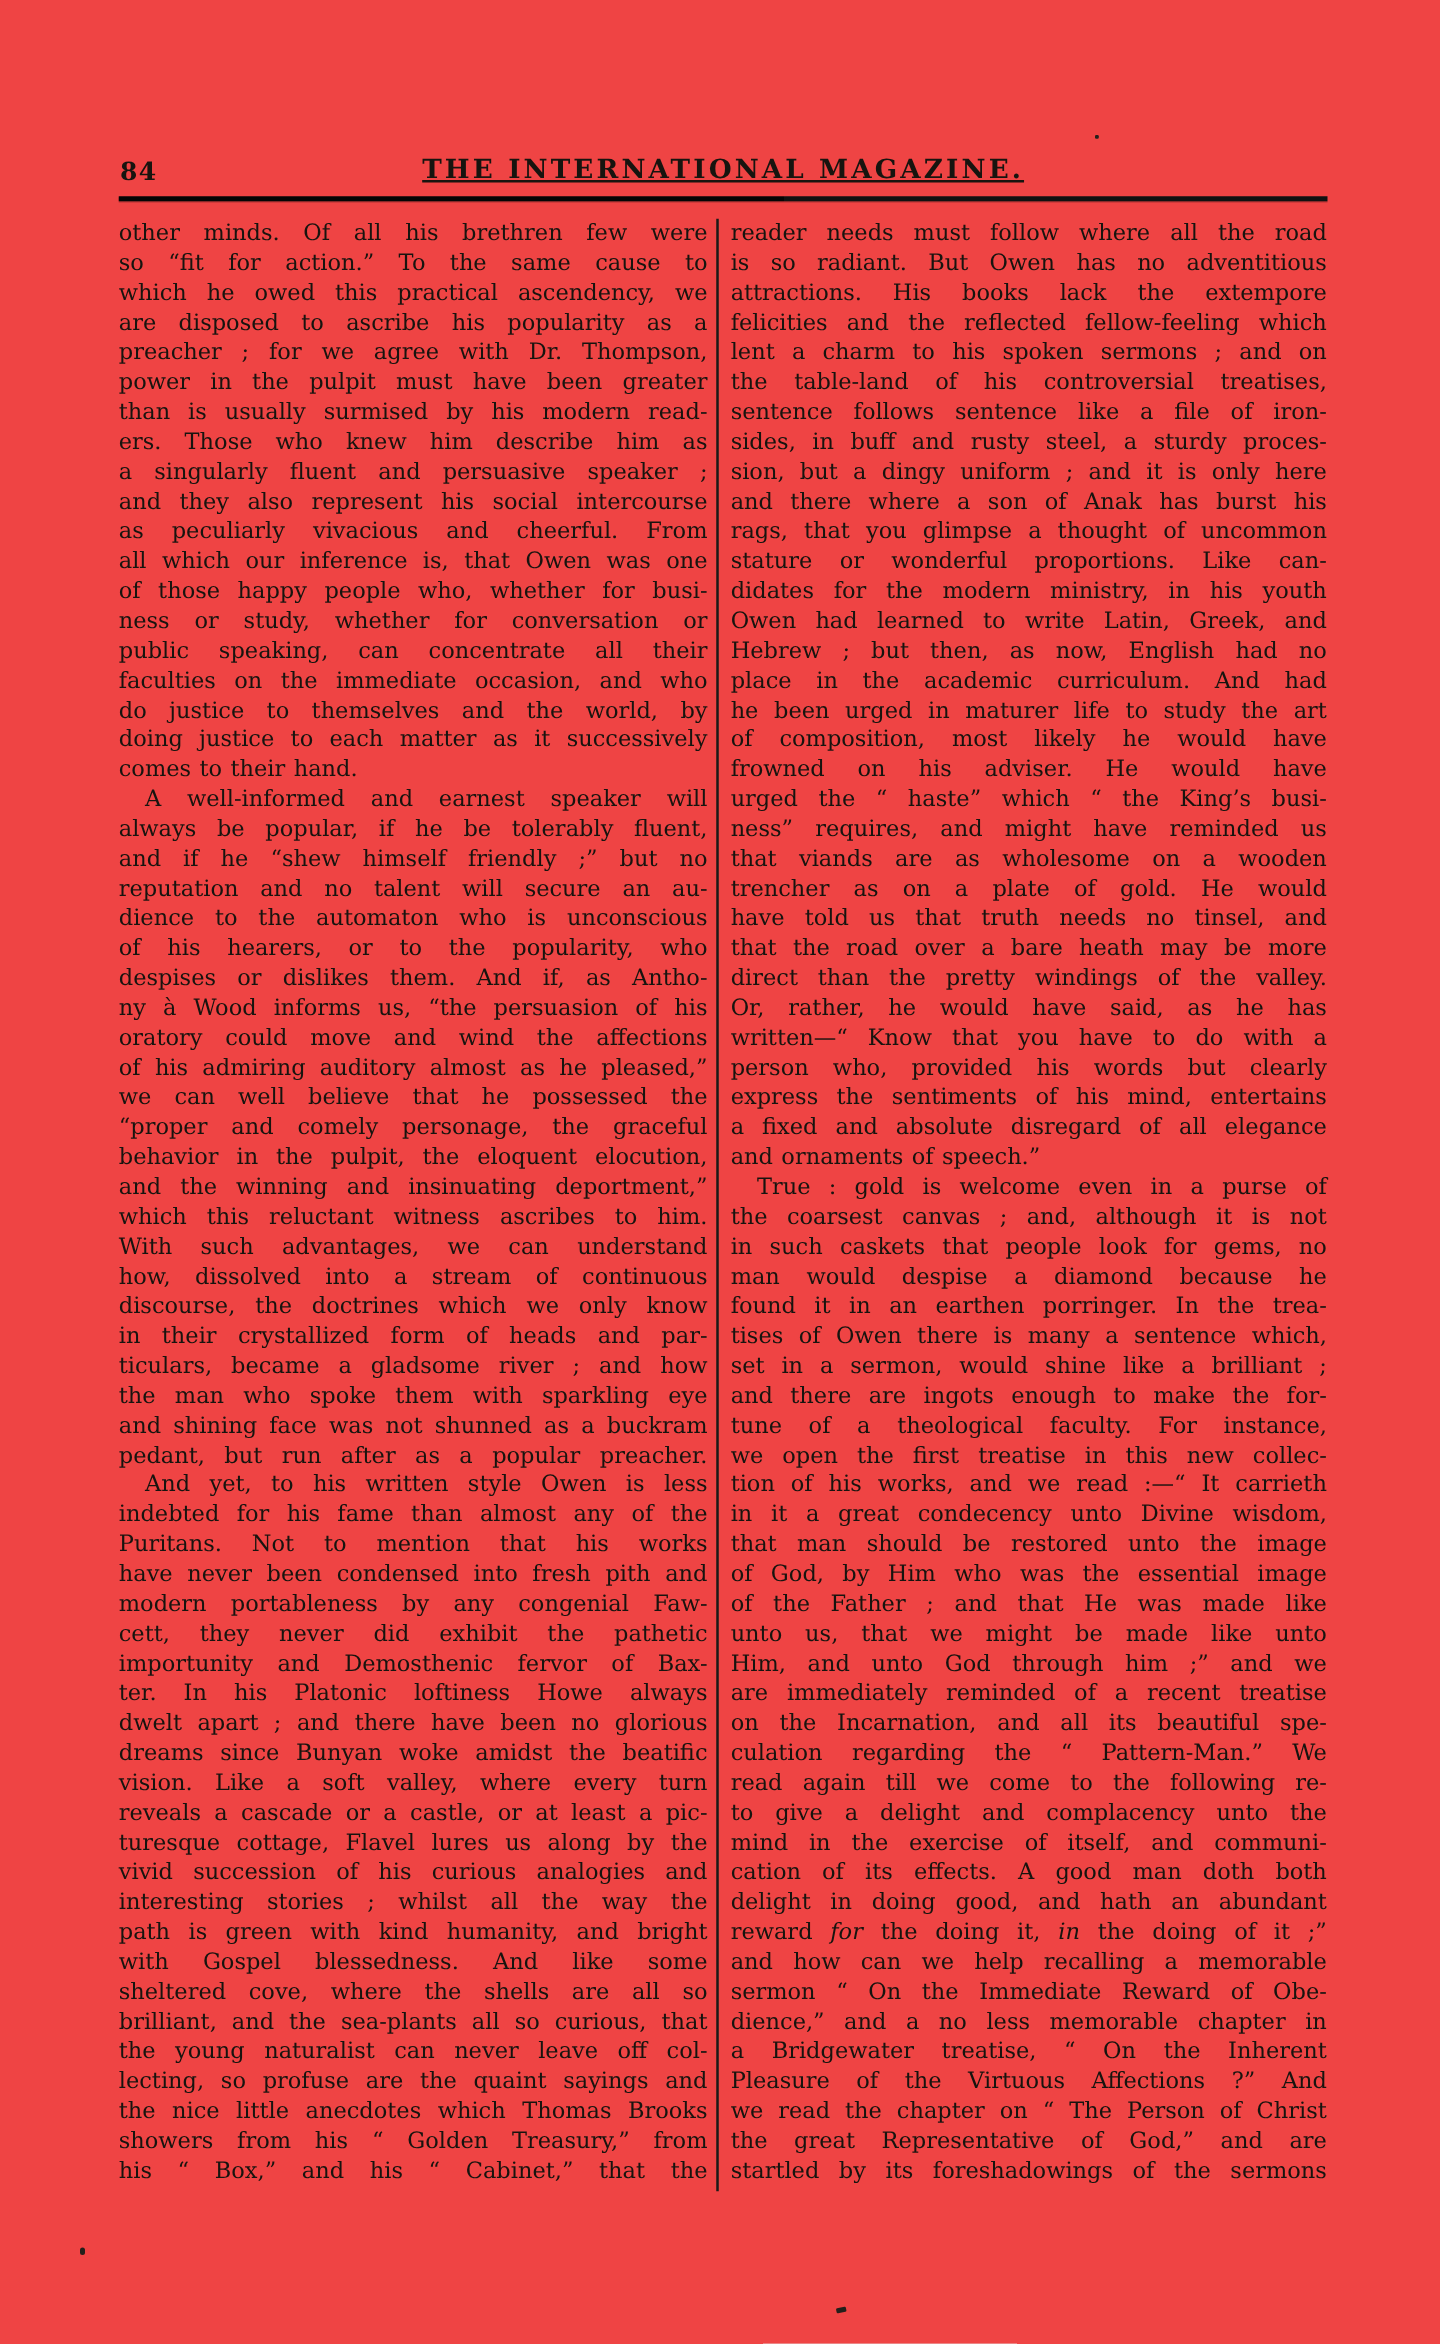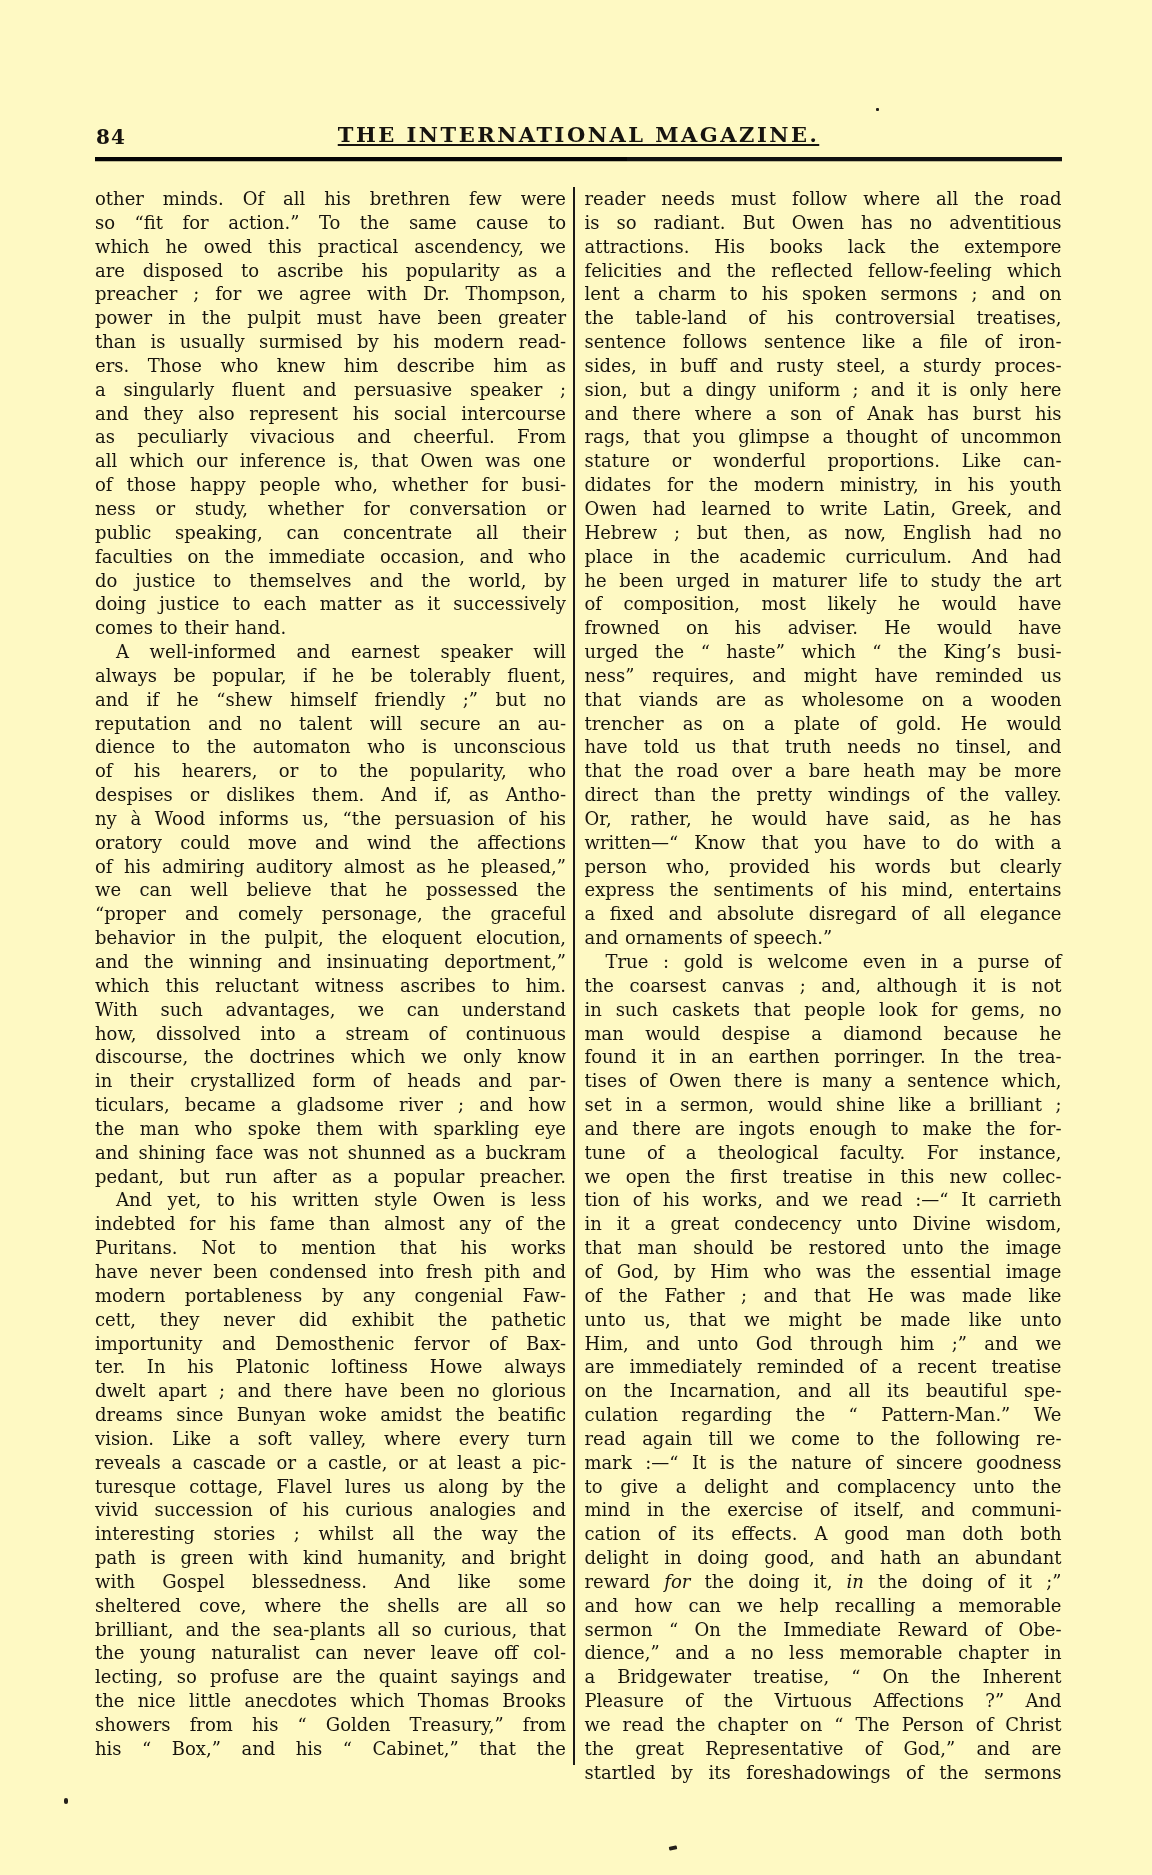--- a/index.html
+++ b/index.html
@@ -1,41 +1,41 @@
 <!DOCTYPE html>
 <html><head>
 <meta charset="utf-8">
 <style>
   html,body { margin:0; padding:0; background:#e8e8e6; }
   .page {
     position:relative;
     width:1152px; height:1875px;
     margin:0 auto;
-    background:#fef9c3;
+    background:#ef4444;
     font-family:"DejaVu Serif", serif;
     color:#17140f;
     overflow:hidden;
   }
   .page-number {
     position:absolute; left:96px; top:125px;
     font-size:20px; font-weight:bold; letter-spacing:1px;
   }
   .page-title {
     position:absolute; left:95px; top:122px; width:967px;
     text-align:center; font-size:21px; font-weight:bold;
     letter-spacing:2.5px; white-space:nowrap;text-decoration:underline;
   }
   .header-rule {
     position:absolute; left:95px; top:157px; width:967px; height:4px;
     background:
       linear-gradient(90deg, #050505 0 55%, #111 55% 100%);
     box-shadow:0 1px 0 rgba(0,0,0,.25);
   }
   .text-block {
-    position:absolute; left:95px; top:187px; width:967px;
+    position:absolute; left:95px; top:175px; width:967px;
     display:flex; align-items:flex-start;
   }
   .col { flex:0 0 auto; }
   .col-left  { width:471px; }
   .col-right { width:477px; }
   .column-divider {
     flex:0 0 auto; width:1.5px; height:1578px;
     background:#1c1a17; margin-left:7px; margin-right:10px;
   }
   .line {
@@ -178,21 +178,20 @@
         <div class="line">in it a great condecency unto Divine wisdom,</div>
         <div class="line">that man should be restored unto the image</div>
         <div class="line">of God, by Him who was the essential image</div>
         <div class="line">of the Father ; and that He was made like</div>
         <div class="line">unto us, that we might be made like unto</div>
         <div class="line">Him, and unto God through him ;” and we</div>
         <div class="line">are immediately reminded of a recent treatise</div>
         <div class="line">on the Incarnation, and all its beautiful spe-</div>
         <div class="line">culation regarding the “ Pattern-Man.” We</div>
         <div class="line">read again till we come to the following re-</div>
-        <div class="line">mark :—“ It is the nature of sincere goodness</div>
         <div class="line">to give a delight and complacency unto the</div>
         <div class="line">mind in the exercise of itself, and communi-</div>
         <div class="line">cation of its effects. A good man doth both</div>
         <div class="line">delight in doing good, and hath an abundant</div>
         <div class="line">reward <i>for</i> the doing it, <i>in</i> the doing of it ;”</div>
         <div class="line">and how can we help recalling a memorable</div>
         <div class="line">sermon “ On the Immediate Reward of Obe-</div>
         <div class="line">dience,” and a no less memorable chapter in</div>
         <div class="line">a Bridgewater treatise, “ On the Inherent</div>
         <div class="line">Pleasure of the Virtuous Affections ?” And</div>

